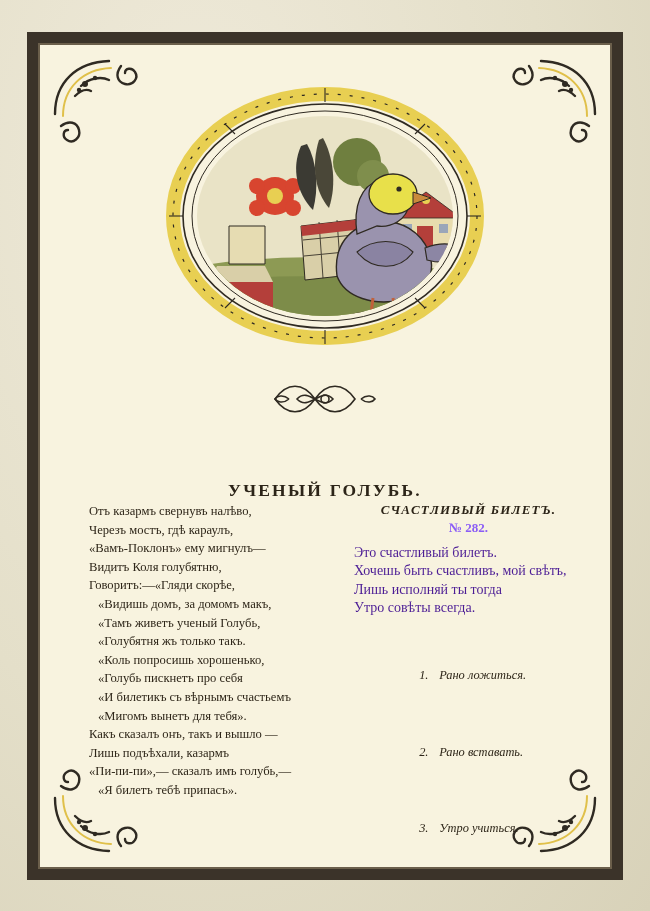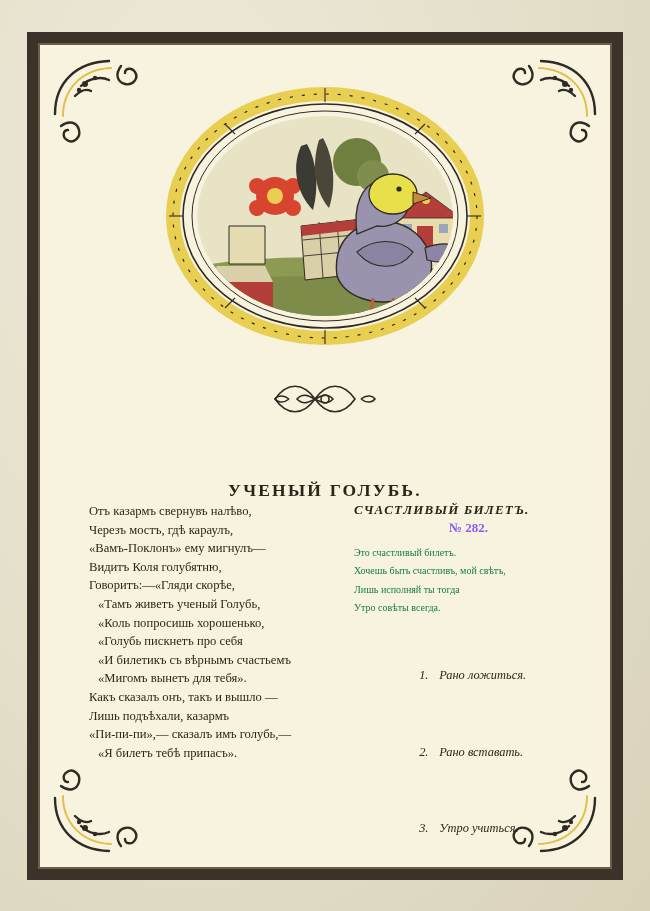--- a/index.html
+++ b/index.html
@@ -121,33 +121,34 @@
     white-space: pre;
   }
   .poem-line.indent { padding-left: 9px; }
 
   #ticket-title {
     font-size: 13px;
     font-style: italic;
     font-weight: bold;
     letter-spacing: 1.2px;
     color: #2c2418;
+    text-align: center;
     margin-bottom: 2px;
   }
   #ticket-number {
     font-size: 13px;
     font-weight: bold;
     color: #8b5cf6;
     text-align: center;
     margin-bottom: 8px;
   }
   .ticket-line {
-    font-size: 10px;
+    font-size: 14px;
     line-height: 18.4px;
-    color: #15803d;
+    color: #4c1d95;
     white-space: pre;
   }
   #rules {
     margin-top: 20px;
     padding-left: 28px;
     font-style: italic;
   }
   .rule {
     font-size: 12.4px;
     line-height: 25.5px;
@@ -351,21 +352,23 @@
     <div id="title">УЧЕНЫЙ ГОЛУБЬ.</div>
 
     <div id="columns">
 
       <div class="col col-left">
         <div class="poem-line">Отъ казармъ свернувъ налѣво,</div>
         <div class="poem-line">Черезъ мостъ, гдѣ караулъ,</div>
         <div class="poem-line">«Вамъ-Поклонъ» ему мигнулъ—</div>
         <div class="poem-line">Видитъ Коля голубятню,</div>
         <div class="poem-line">Говоритъ:—«Гляди скорѣе,</div>
+        <div class="poem-line indent">«Видишь домъ, за домомъ макъ,</div>
         <div class="poem-line indent">«Тамъ живетъ ученый Голубь,</div>
+        <div class="poem-line indent">«Голубятня жъ только такъ.</div>
         <div class="poem-line indent">«Коль попросишь хорошенько,</div>
         <div class="poem-line indent">«Голубь пискнетъ про себя</div>
         <div class="poem-line indent">«И билетикъ съ вѣрнымъ счастьемъ</div>
         <div class="poem-line indent">«Мигомъ вынетъ для тебя».</div>
         <div class="poem-line">Какъ сказалъ онъ, такъ и вышло —</div>
         <div class="poem-line">Лишь подъѣхали, казармъ</div>
         <div class="poem-line">«Пи-пи-пи»,— сказалъ имъ голубь,—</div>
         <div class="poem-line indent">«Я билетъ тебѣ припасъ».</div>
       </div>
 

